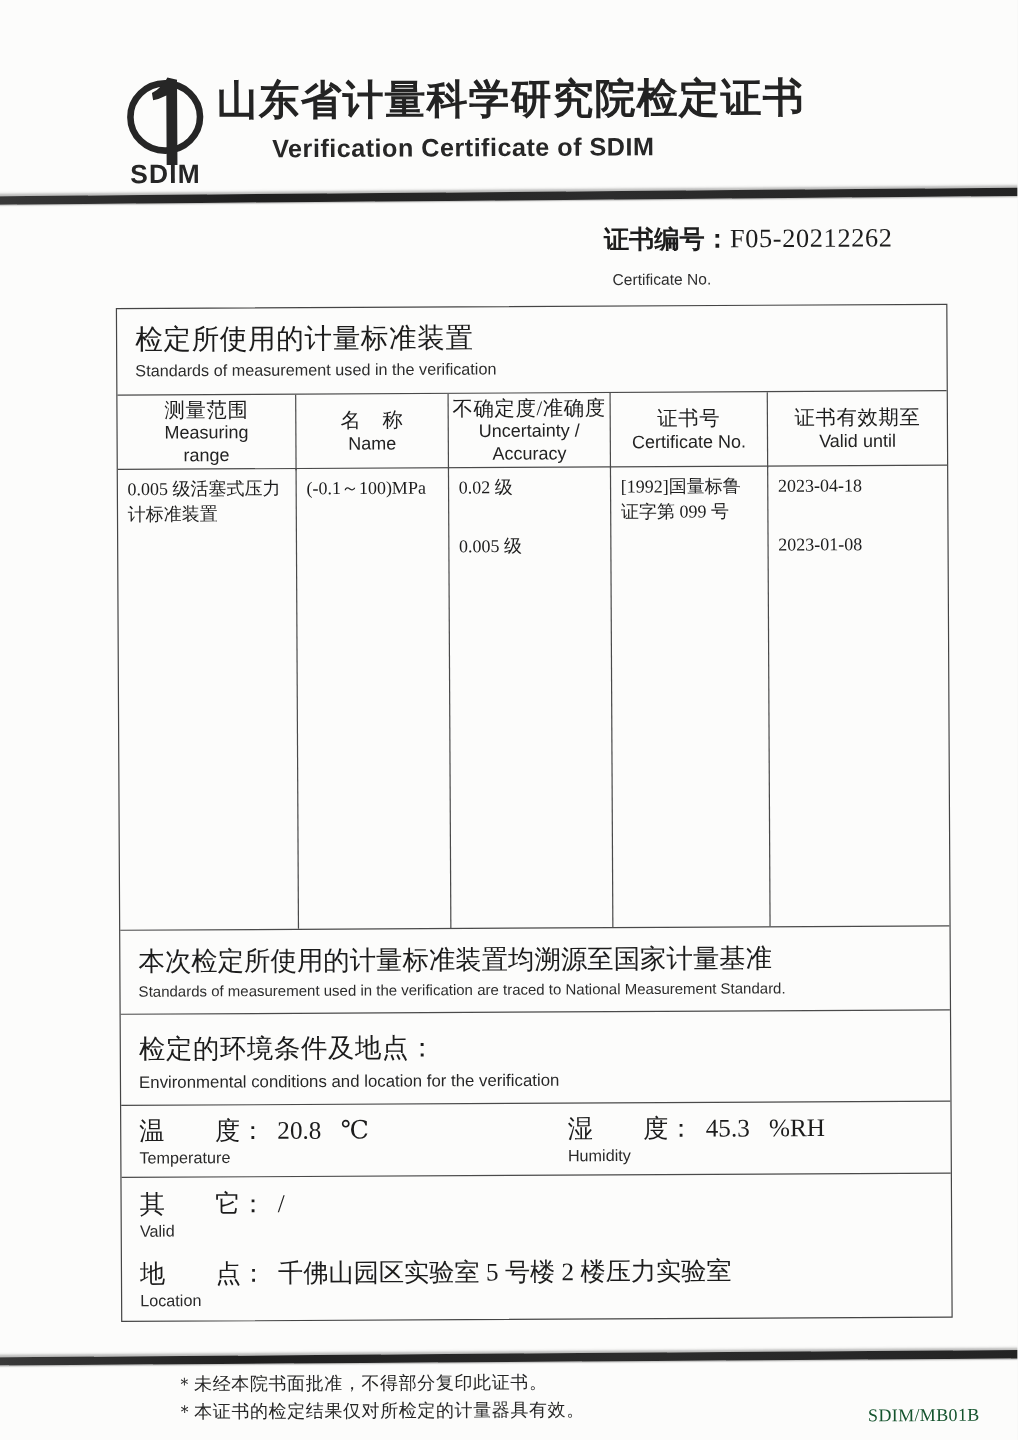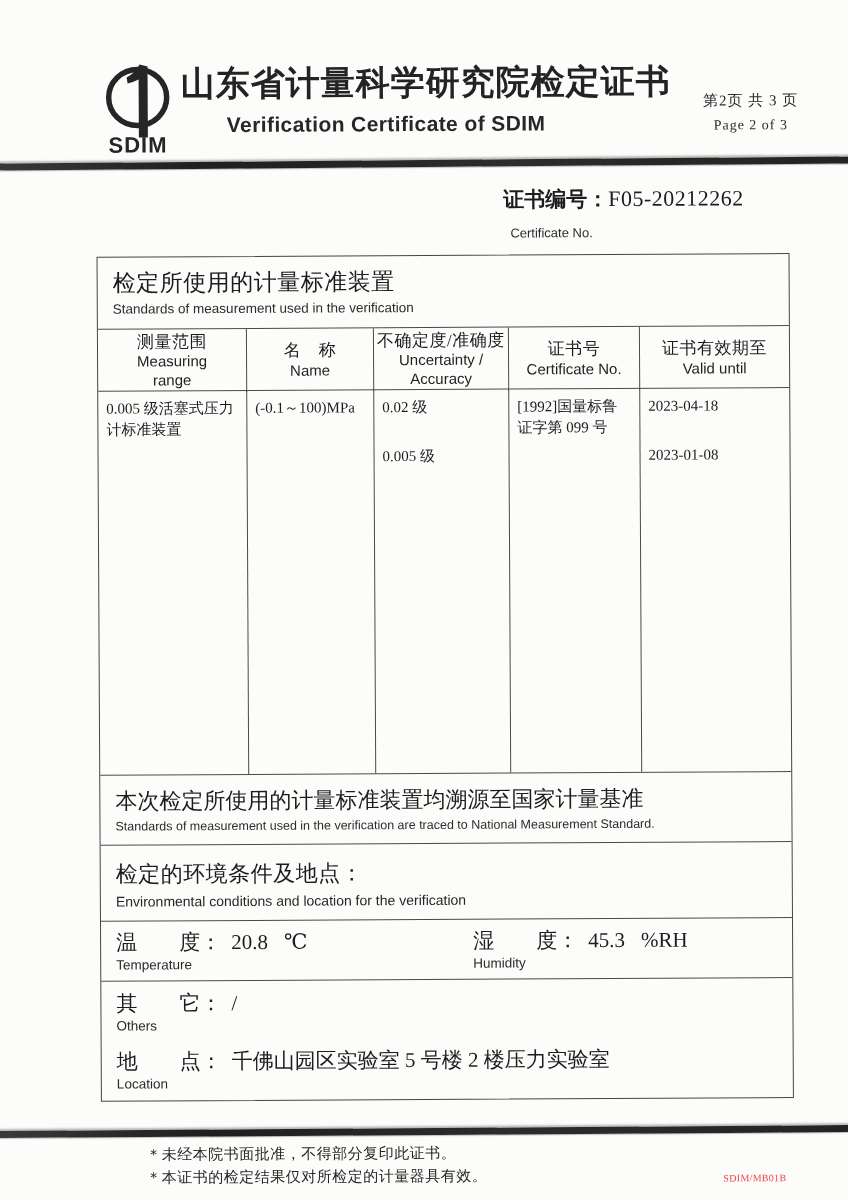--- a/index.html
+++ b/index.html
@@ -125,44 +125,40 @@
   }
   .loc{margin-top:14px;}
 
   
   .footnotes{
     position:absolute;left:143px;top:1142px;
     font-size:15px;color:#262626;line-height:1.55;letter-spacing:0.5px;
   }
   .formcode{
     position:absolute;left:720px;top:1174px;
-    font-size:10px;color:#ef4444;letter-spacing:0.3px;
+    font-size:15px;color:#14532d;letter-spacing:0.3px;
   }
 </style>
 </head>
 <body>
 
 <div class="page">
   <div class="scan">
 
     <div class="logo">
       <svg width="100" height="96" viewBox="0 0 100 96">
         <ellipse cx="50" cy="38" rx="29" ry="28" fill="none" stroke="#262626" stroke-width="5.5"></ellipse>
         <path d="M39 18 Q48 13 52 5 L60 7 L60 78 L51 78 L51 20 Q45 23 40 24 Z" fill="#262626"></path>
         <text x="50" y="93" text-anchor="middle" font-family="Liberation Sans, DejaVu Sans, sans-serif" font-size="22" font-weight="bold" letter-spacing="1" fill="#262626">SDIM</text>
       </svg>
     </div>
 
     <div class="title-zh serif">山东省计量科学研究院检定证书</div>
     <div class="title-en sans">Verification Certificate of SDIM</div>
 
-    <div class="page-info serif">
-      <div class="zh">第2页 共 3 页</div>
-      <div class="en">Page 2 of 3</div>
-    </div>
 
     <div class="rule top"></div>
 
     <div class="certno serif">
       <span class="zh">证书编号：</span><span class="val">F05-20212262</span>
     </div>
     <div class="certno-en sans">Certificate No.</div>
 
     <div class="box">
 
@@ -241,21 +237,21 @@
           </div>
           <div class="fielden sans">Humidity</div>
         </div>
       </div>
 
       <div class="othersrow">
         <div class="fieldgroup">
           <div class="fieldline serif">
             <span>其　　它：</span><span class="val">/</span>
           </div>
-          <div class="fielden sans">Others</div>
+          <div class="fielden sans">Valid</div>
         </div>
         <div class="fieldgroup loc" style="display:block;">
           <div class="fieldline serif">
             <span>地　　点：</span><span class="val">千佛山园区实验室 5 号楼 2 楼压力实验室</span>
           </div>
           <div class="fielden sans">Location</div>
         </div>
       </div>
 
     </div>

